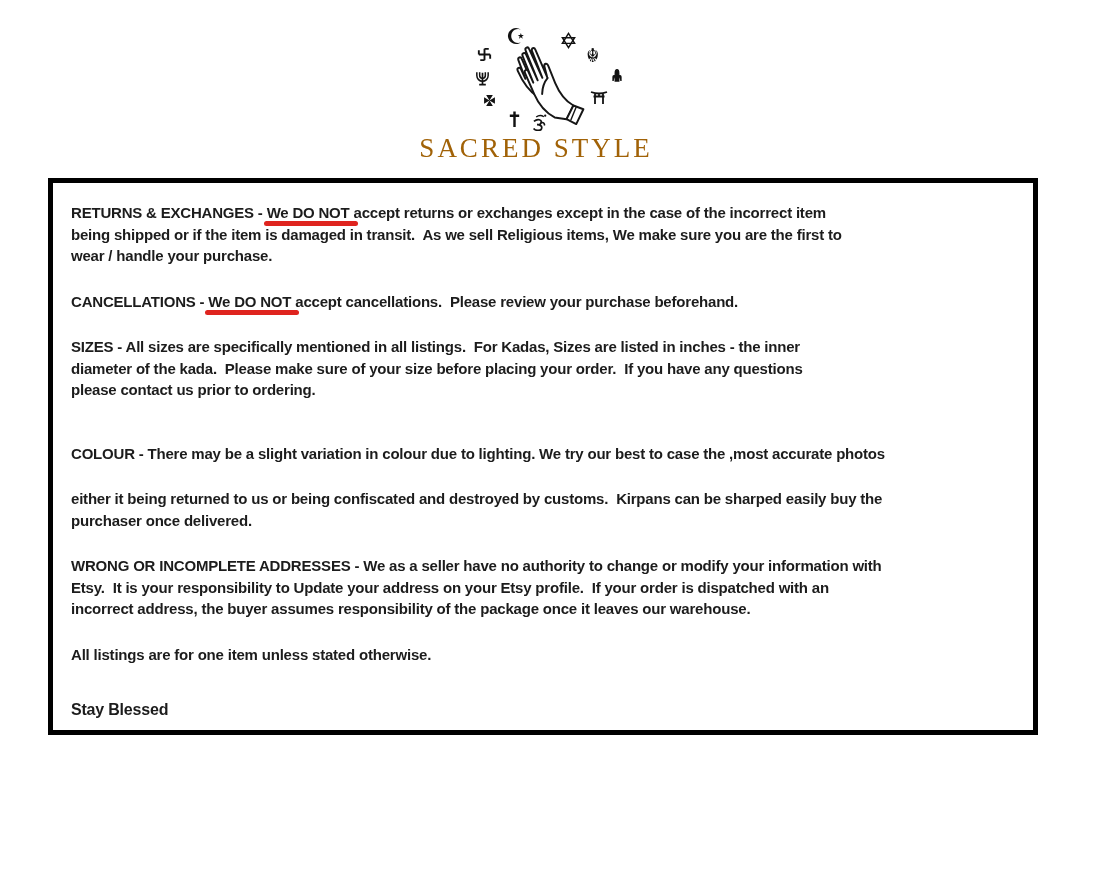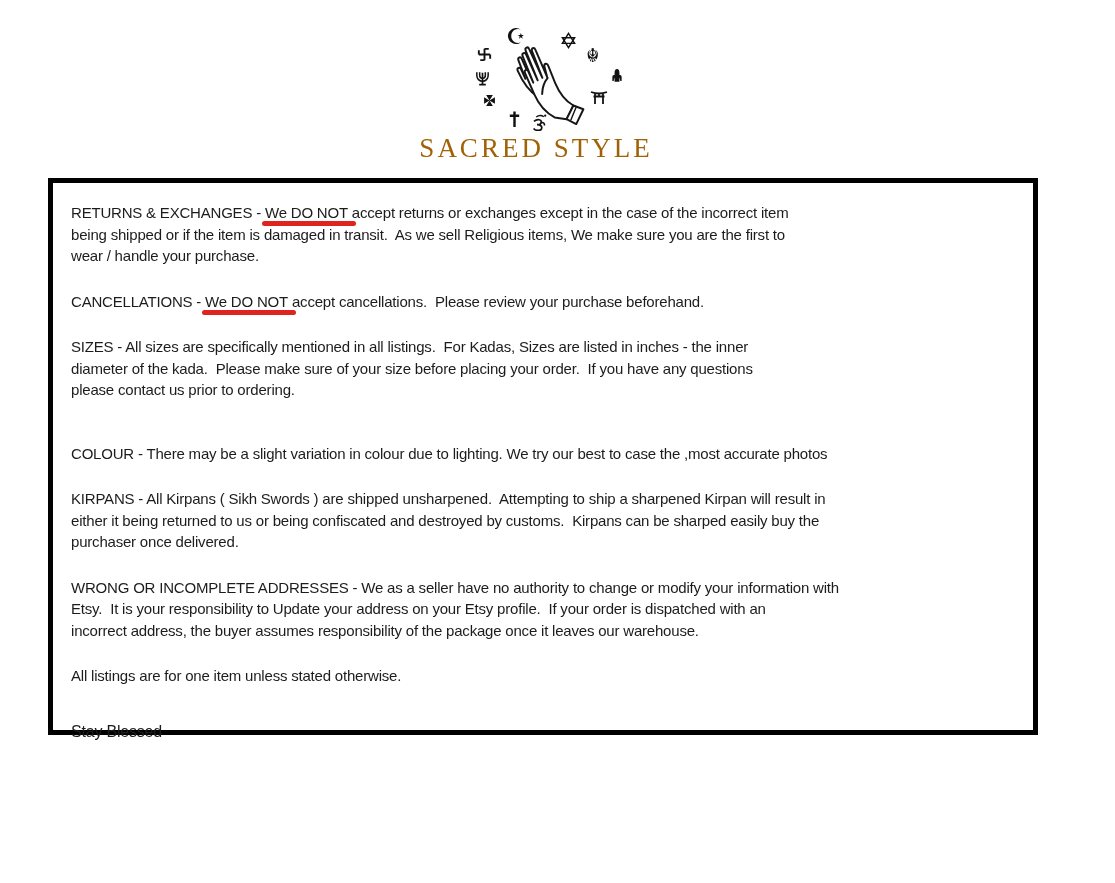--- a/index.html
+++ b/index.html
@@ -32,21 +32,21 @@
     white-space:nowrap;
   }
   
   .policy-box{
     position:absolute;left:48px;top:178px;width:990px;height:557px;
     box-sizing:border-box;border:5px solid #000;
     padding:19px 18px 0 18px;
   }
   .para{
     margin:0 0 24px 0;
-    font-weight:normal;font-size:15px;line-height:21.5px;
+    font-weight:bold;font-size:15px;line-height:21.5px;
     letter-spacing:-0.2px;color:var(--ink);
   }
   .para.gap-lg{margin-bottom:42px;}
   .para.tight{margin-bottom:34px;}
   .line{display:block;white-space:pre-wrap;}
   .dn{position:relative;white-space:pre;}
   .dn::after{
     content:"";position:absolute;left:-3px;right:-8px;bottom:-5px;height:5px;
     background:var(--red);border-radius:2.5px;
   }
@@ -150,21 +150,20 @@
     <span class="line">SIZES - All sizes are specifically mentioned in all listings.  For Kadas, Sizes are listed in inches - the inner</span>
     <span class="line">diameter of the kada.  Please make sure of your size before placing your order.  If you have any questions</span>
     <span class="line">please contact us prior to ordering.</span>
   </p>
 
   <p class="para">
     <span class="line">COLOUR - There may be a slight variation in colour due to lighting. We try our best to case the ,most accurate photos</span>
   </p>
 
   <p class="para">
-    <span class="line">KIRPANS - All Kirpans ( Sikh Swords ) are shipped unsharpened.  Attempting to ship a sharpened Kirpan will result in</span>
     <span class="line">either it being returned to us or being confiscated and destroyed by customs.  Kirpans can be sharped easily buy the</span>
     <span class="line">purchaser once delivered.</span>
   </p>
 
   <p class="para">
     <span class="line">WRONG OR INCOMPLETE ADDRESSES - We as a seller have no authority to change or modify your information with</span>
     <span class="line">Etsy.  It is your responsibility to Update your address on your Etsy profile.  If your order is dispatched with an</span>
     <span class="line">incorrect address, the buyer assumes responsibility of the package once it leaves our warehouse.</span>
   </p>
 

